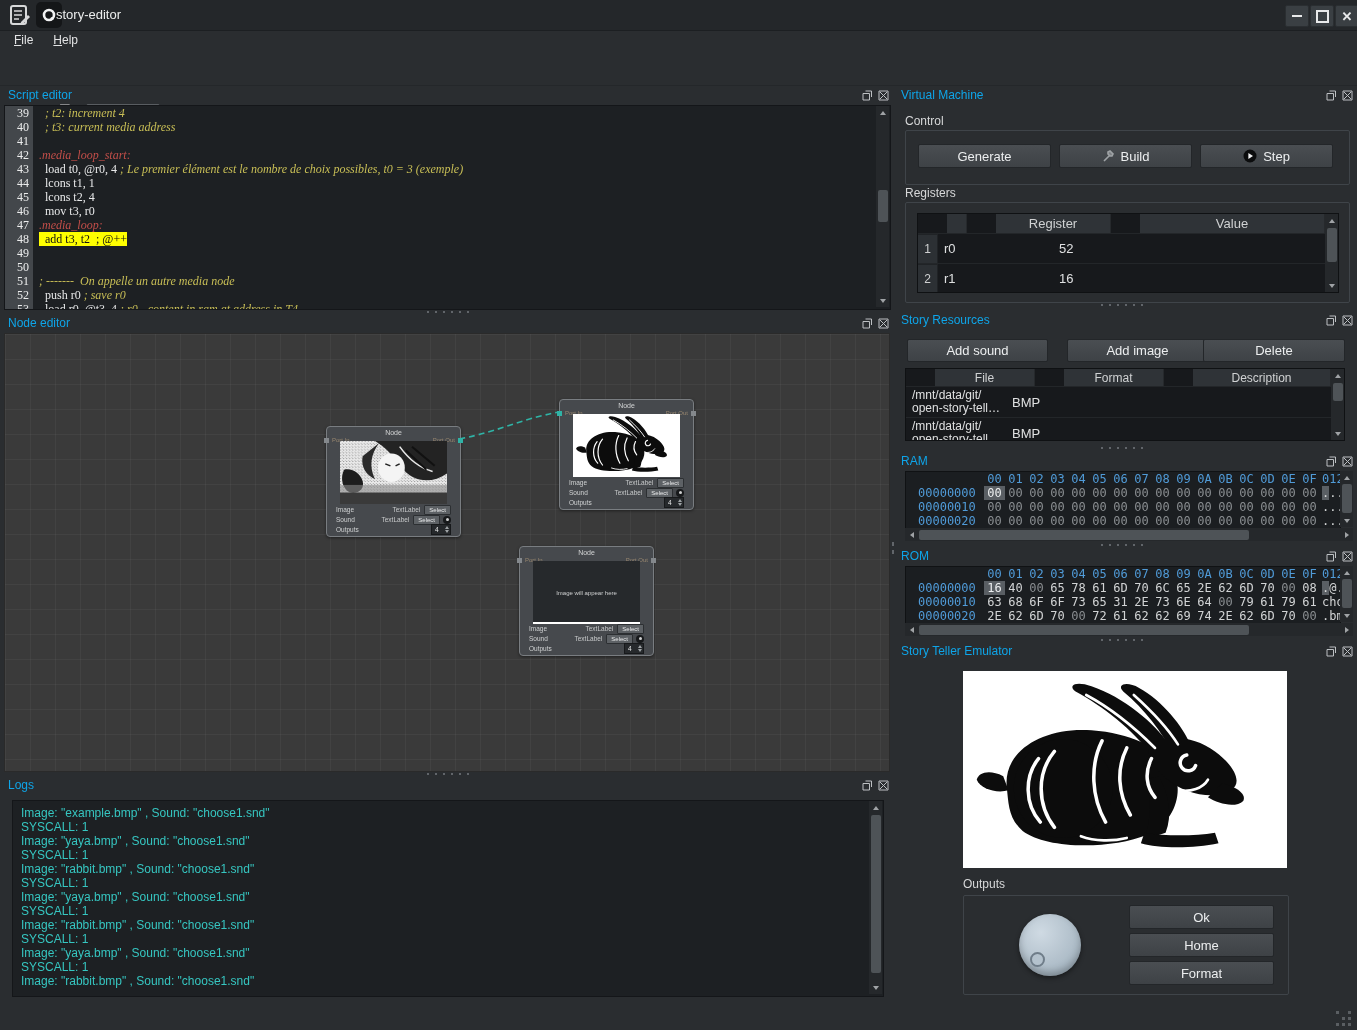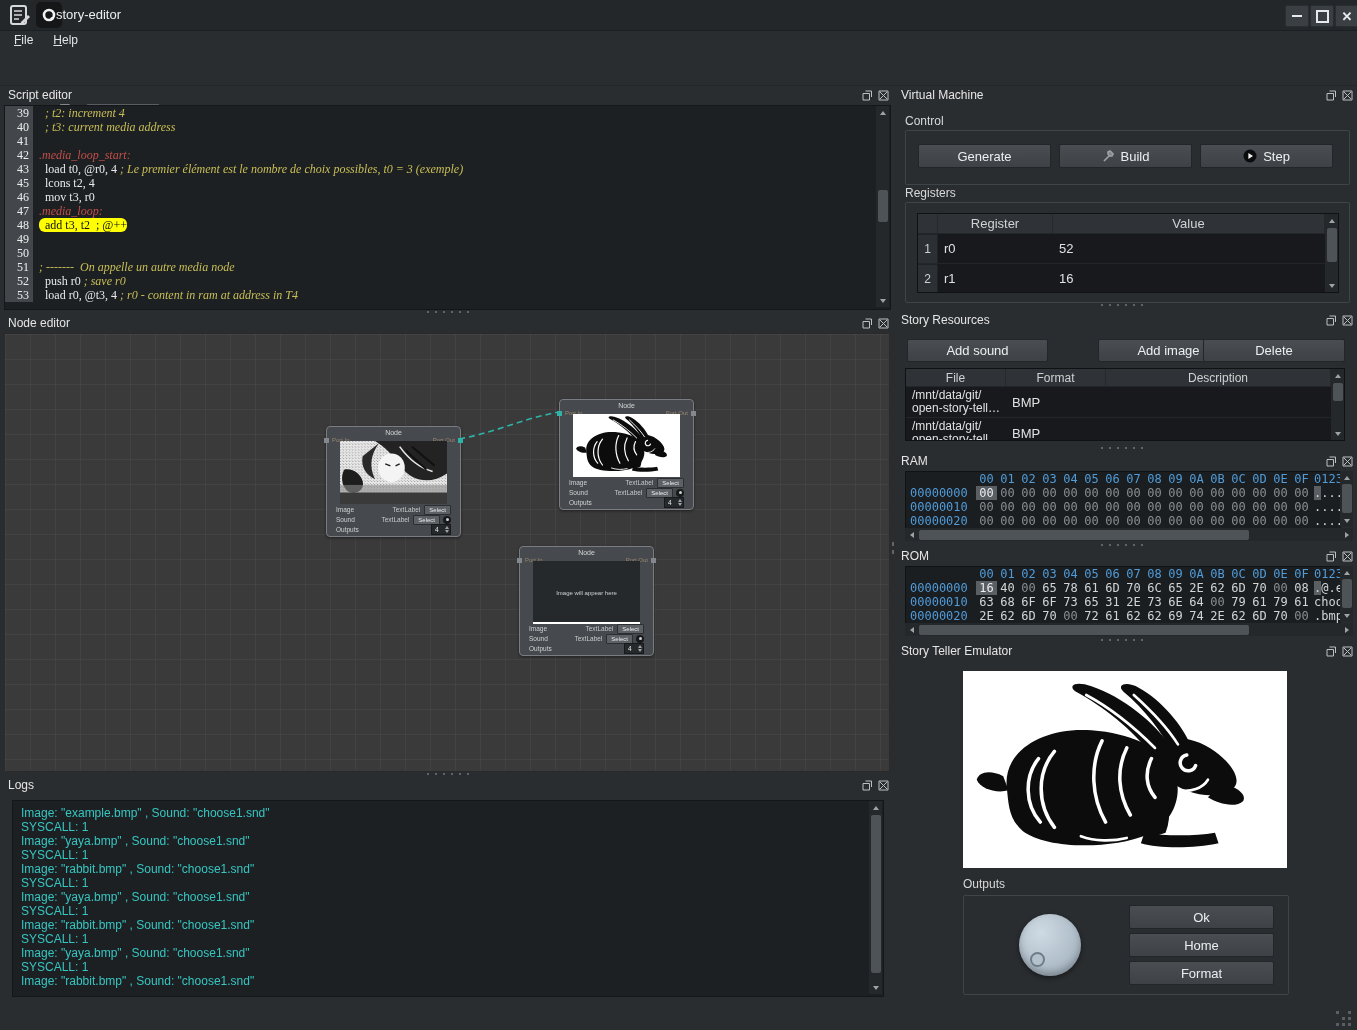--- a/index.html
+++ b/index.html
@@ -14,41 +14,41 @@
   .menubar{left:0;top:30px;width:1357px;height:18px;}
   .menu-item{display:inline-block;font-size:12px;color:#e2e3e4;padding:1px 10px;}
   .accel{text-decoration:underline;}
   .toolbar{left:0;top:48px;width:1357px;height:37px;border-bottom:1px solid #24272a;}
   .tb-handle{left:6px;top:57px;width:5px;height:22px;
      background-image:radial-gradient(#5b5f63 1px, transparent 1px);background-size:4px 4px;}
   .toolbtn{width:26px;height:26px;top:53px;display:flex;align-items:center;justify-content:center;}
   .nodeed-btn{left:86px;top:56px;width:72px;height:21px;background:#3c4043;border:1px solid #595d61;
      border-radius:2px;font-size:12px;color:#eceded;display:flex;align-items:center;justify-content:center;}
   
-  .dock-title{font-size:12px;color:#e5e5e5;height:16px;}
+  .dock-title{font-size:12px;color:#0ea5e9;height:16px;}
   .dbtn{width:13px;height:13px;display:flex;align-items:center;justify-content:center;}
   .splitter-dots{height:4px;background-image:radial-gradient(#61656a 1.2px, transparent 1.2px);
      background-size:8px 4px;width:48px;}
   .vsplit-dots{width:4px;background-image:radial-gradient(#61656a 1.2px, transparent 1.2px);
      background-size:4px 8px;height:18px;}
   
   .btn{display:flex;align-items:center;justify-content:center;gap:6px;
      background:linear-gradient(#4a4e52,#3e4246);border:1px solid #232629;border-radius:2px;
      color:#eceeef;font-size:13px;}
   .gbox{border:1px solid #3f4449;border-radius:2px;}
   .label12{font-size:12px;color:#d7d8d9;}
   
   .editor{background:#1d2023;border:1px solid #141619;overflow:hidden;}
   .codeline{display:flex;height:14px;font-size:12px;line-height:14px;white-space:pre;font-family:Liberation Serif, serif;}
   .ln{width:24px;background:#43474b;color:#eceded;text-align:right;padding-right:4px;flex:none;}
   .lc{padding-left:6px;}
   .cmt{color:#c9bf56;font-style:italic;}
   .lbl{color:#c24e49;font-style:italic;text-align:right;}
   .code{color:#e8e9ea;}
-  .hl{background:#ffff00;color:#101010;border-radius:6px;}
+  .hl{background:#ffff00;color:#101010;}
   
   .sbv{background:#25282b;}
   .sbh{background:#25282b;}
   .sb-handle{background:#4e5357;border-radius:2px;position:absolute;}
   .sb-arrow{position:absolute;width:13px;height:13px;display:flex;align-items:center;justify-content:center;}
   .tri-up{width:0;height:0;border-left:3.5px solid transparent;border-right:3.5px solid transparent;border-bottom:4.5px solid #a0a3a6;}
   .tri-dn{width:0;height:0;border-left:3.5px solid transparent;border-right:3.5px solid transparent;border-top:4.5px solid #a0a3a6;}
   .tri-lf{width:0;height:0;border-top:3.5px solid transparent;border-bottom:3.5px solid transparent;border-right:4.5px solid #a0a3a6;}
   .tri-rt{width:0;height:0;border-top:3.5px solid transparent;border-bottom:3.5px solid transparent;border-left:4.5px solid #a0a3a6;}
   
@@ -74,30 +74,30 @@
   .nspin{margin-left:auto;background:#26292c;border:1px solid #17191b;width:15px;height:9px;font-size:6.5px;
      color:#e8e9ea;display:flex;align-items:center;padding-left:3px;position:relative;}
   .nspin::after{content:"";position:absolute;right:1px;top:1px;border-left:2.5px solid transparent;border-right:2.5px solid transparent;border-bottom:3px solid #9fa3a6;}
   .nspin::before{content:"";position:absolute;right:1px;bottom:1px;border-left:2.5px solid transparent;border-right:2.5px solid transparent;border-top:3px solid #9fa3a6;}
   
   .logbox{background:#1d2023;border:1px solid #141619;overflow:hidden;}
   .logline{font-size:12px;line-height:14px;color:#36c6c1;white-space:pre;}
   
   .tbl{background:#17191c;border:1px solid #0f1113;overflow:hidden;}
   .t-hdr{background:#2f3337;color:#d0d2d3;font-size:13px;display:flex;align-items:center;justify-content:center;
-     border-right:1px solid #26292c;box-sizing:border-box;}
+     border-right:1px solid #26292c;box-sizing:border-box;margin-left:29px;}
   .t-cell{font-size:13px;color:#dfe0e1;display:flex;align-items:center;padding-left:6px;box-sizing:border-box;}
   .t-rowhdr{background:#2c3034;color:#cfd0d1;font-size:12px;display:flex;align-items:center;justify-content:center;
      border-right:1px solid #202326;border-top:1px solid #202326;box-sizing:border-box;}
   .row-line{border-top:1px solid #232629;}
   
   .hex{font-family:"DejaVu Sans Mono",monospace;font-size:12px;line-height:14px;background:#1b1e21;
      border:1px solid #101214;color:#d2d4d5;overflow:hidden;}
   .hx-row{display:flex;height:14px;white-space:pre;}
-  .hx-addr{width:66px;color:#509bd8;padding-left:4px;flex:none;}
+  .hx-addr{width:66px;color:#509bd8;padding-left:12px;flex:none;}
   .hx-b{width:21px;text-align:center;flex:none;}
   .hx-b.z{color:#8a8e91;}
   .hx-b.sel{background:#5a5f64;color:#eceeef;}
   .hx-hdr{color:#509bd8;}
   .hx-ascii{width:30px;overflow:hidden;margin-left:2px;flex:none;}
   .hx-ascii .sel{background:#5a5f64;}
   
   .screen{background:#ffffff;display:flex;align-items:center;justify-content:center;overflow:hidden;}
   .knob{position:absolute;width:62px;height:62px;border-radius:50%;
      background:radial-gradient(circle at 35% 30%,#cfdae3,#9aabb8);
@@ -170,20 +170,21 @@
         </svg>
   </span>
 </div>
   <div class="abs editor" style="left:4px;top:105px;width:885px;height:203px">
     <div id="script-lines">
         <div class="codeline"><span class="ln">39</span><span class="lc"><span class="cmt">  ; t2: increment 4</span></span></div>
         <div class="codeline"><span class="ln">40</span><span class="lc"><span class="cmt">  ; t3: current media address</span></span></div>
         <div class="codeline"><span class="ln">41</span><span class="lc"></span></div>
         <div class="codeline"><span class="ln">42</span><span class="lc"><span class="lbl">.media_loop_start:</span></span></div>
         <div class="codeline"><span class="ln">43</span><span class="lc"><span class="code">  load t0, @r0, 4 </span><span class="cmt">; Le premier élément est le nombre de choix possibles, t0 = 3 (exemple)</span></span></div>
+        <div class="codeline"><span class="ln">44</span><span class="lc"><span class="code">  lcons t1, 1</span></span></div>
         <div class="codeline"><span class="ln">45</span><span class="lc"><span class="code">  lcons t2, 4</span></span></div>
         <div class="codeline"><span class="ln">46</span><span class="lc"><span class="code">  mov t3, r0</span></span></div>
         <div class="codeline"><span class="ln">47</span><span class="lc"><span class="lbl">.media_loop:</span></span></div>
         <div class="codeline"><span class="ln">48</span><span class="lc"><span class="hl">  add t3, t2  ; @++</span></span></div>
         <div class="codeline"><span class="ln">49</span><span class="lc"></span></div>
         <div class="codeline"><span class="ln">50</span><span class="lc"></span></div>
         <div class="codeline"><span class="ln">51</span><span class="lc"><span class="cmt">; -------  On appelle un autre media node</span></span></div>
         <div class="codeline"><span class="ln">52</span><span class="lc"><span class="code">  push r0 </span><span class="cmt">; save r0</span></span></div>
         <div class="codeline"><span class="ln">53</span><span class="lc"><span class="code">  load r0, @t3, 4 </span><span class="cmt">; r0 - content in ram at address in T4</span></span></div>
       </div>
@@ -457,21 +458,21 @@
           <path d="M3.5,1 h6 v6 M1,3.5 h6.5 v6.5 h-6.5 z" stroke="#bdc0c3" fill="none" stroke-width="1"></path>
         </svg>
   </span>
   <span class="dbtn">
     <svg width="11" height="11" viewBox="0 0 11 11">
           <path d="M1,1 h9 v9 h-9 z M2,2 l7,7 M9,2 l-7,7" stroke="#bdc0c3" fill="none" stroke-width="1"></path>
         </svg>
   </span>
 </div>
   <div class="abs btn" style="left:907px;top:339px;width:139px;height:21px">Add sound</div>
-  <div class="abs btn" style="left:1098px;top:339px;width:139px;height:21px">Add image</div>
+  <div class="abs btn" style="left:1067px;top:339px;width:139px;height:21px">Add image</div>
   <div class="abs btn" style="left:1203px;top:339px;width:140px;height:21px">Delete</div>
   <div class="abs tbl" style="left:905px;top:368px;width:438px;height:71px">
     <div style="display:flex;height:17px">
       <div class="t-hdr" style="width:100px;font-size:12px">File</div>
       <div class="t-hdr" style="width:100px;font-size:12px">Format</div>
       <div class="t-hdr" style="flex:1;font-size:12px">Description</div>
       <div style="width:13px"></div>
     </div>
     <div id="res-rows">
         <div class="row-line" style="display: flex; height: 30px;">

